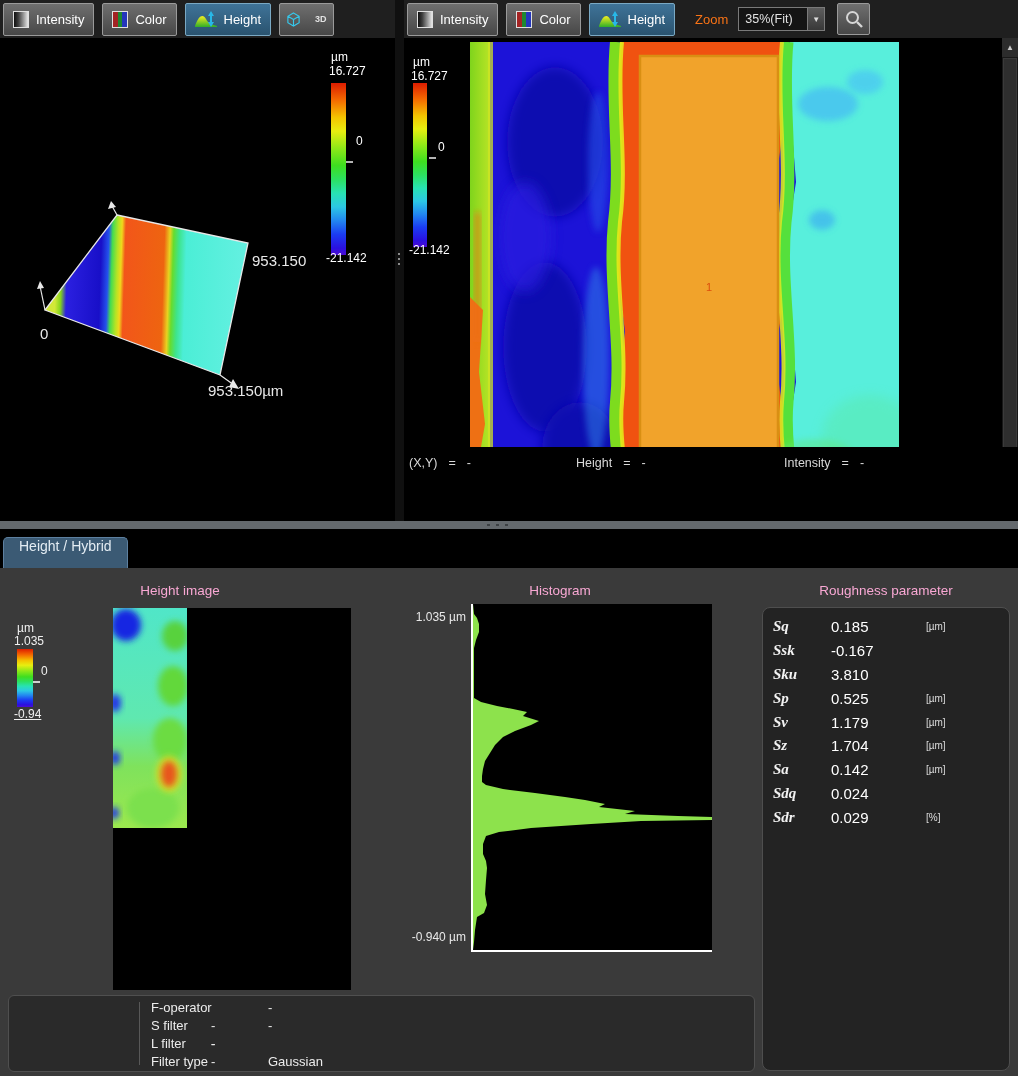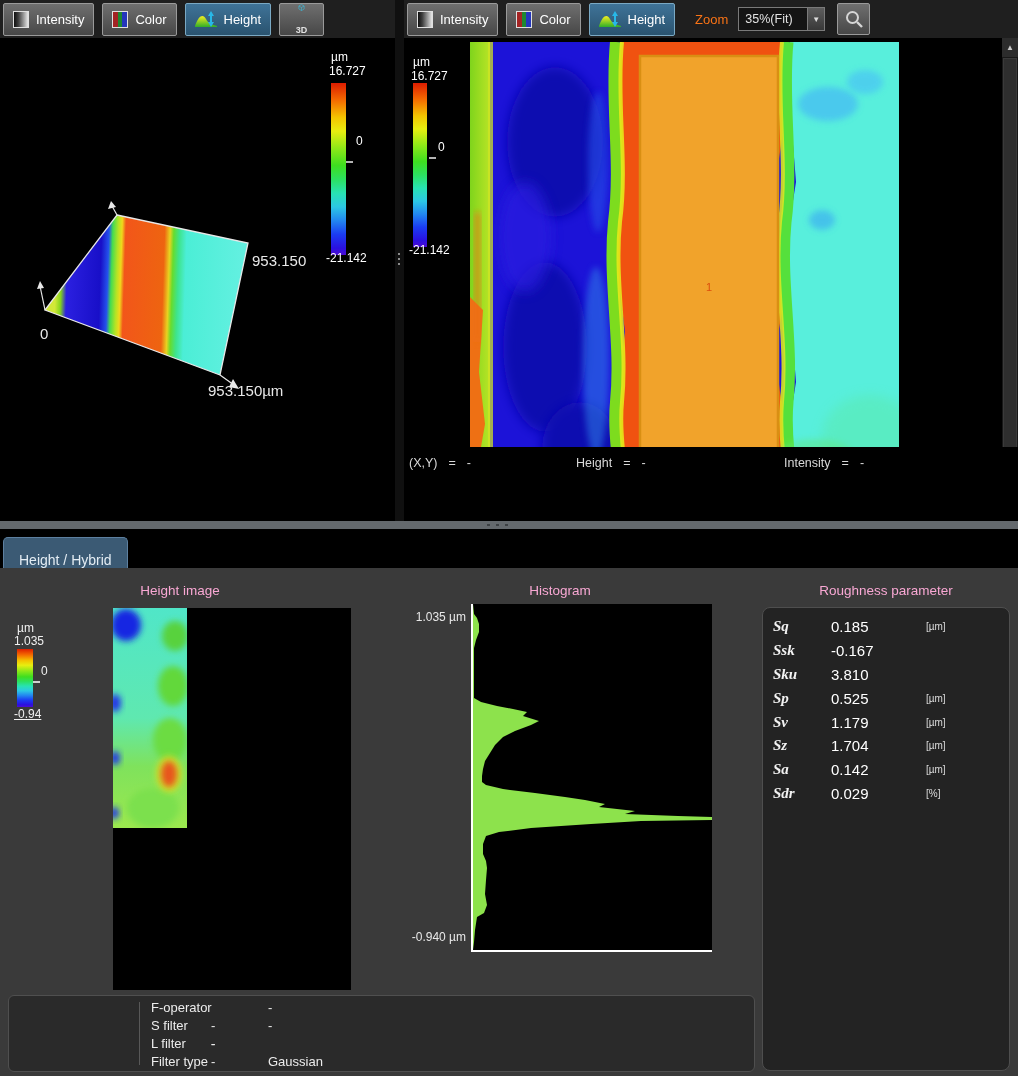--- a/index.html
+++ b/index.html
@@ -8,21 +8,21 @@
   
   .panel{position:absolute;top:0;height:521px;background:#000;}
   #panelL{left:0;width:395px;}
   #panelR{left:404px;width:614px;}
   .toolbar{position:absolute;left:0;top:0;right:0;height:38px;background:#1f1f1f;
            display:flex;align-items:center;padding-left:3px;box-sizing:border-box;}
   .tbtn{height:33px;padding:0 9px;margin-right:8px;display:flex;align-items:center;gap:7px;
         background:linear-gradient(#6f6f6f,#474747);border:1px solid #9a9a9a;border-radius:2px;
         color:#fff;font-size:13px;box-sizing:border-box;cursor:default;}
   .tbtn.active{background:linear-gradient(#3f7398,#2a536f);border-color:#7aa9c4;}
-  .btn3d{flex-direction:column;gap:14px;padding:0 14px;font-size:9px;font-weight:bold;color:#e2e2e2;}
+  .btn3d{gap:14px;padding:0 6px;font-size:9px;font-weight:bold;color:#e2e2e2;}
   .ic{width:16px;height:17px;border:1px solid #e0e0e0;box-sizing:border-box;}
   .ic-int{background:linear-gradient(90deg,#101010,#3d3d3d 30%,#8a8a8a 62%,#e6e6e6);}
   .ic-col{background:linear-gradient(90deg,#a42424 0 33%,#1e8830 33% 66%,#2436bc 66% 100%);}
   .viewport{position:absolute;left:0;top:38px;right:0;background:#000;}
   #vpL{height:483px;} #vpR{height:447px;}
   
   .cbar{position:absolute;background:linear-gradient(180deg,#dd1c00 0%,#f46a00 10%,#f4c400 20%,
         #e8ee10 28%,#8ee818 38%,#3ede20 48%,#2ce060 56%,#28e2b2 64%,#2cc8e4 72%,#2287f0 80%,
         #1b3cf2 88%,#2a10e0 96%,#4c0ad4 100%);}
   .cblabel{position:absolute;color:#fff;font-size:12px;white-space:nowrap;}
@@ -48,21 +48,21 @@
   #vsplit{position:absolute;left:395px;top:0;width:9px;height:521px;background:#101010;}
   .vgrip{position:absolute;left:3px;top:253px;display:flex;flex-direction:column;gap:3px;}
   .vgrip i{width:2px;height:2px;background:#8a8a8a;}
   #hsplit{position:absolute;left:0;top:521px;width:1018px;height:8px;background:#64696d;}
   .hgrip{position:absolute;left:487px;top:3px;display:flex;gap:6px;}
   .hgrip i{width:3px;height:2px;background:#3c4043;}
   
   #bottom{position:absolute;left:0;top:529px;width:1018px;height:547px;background:#000;}
   .tab{position:absolute;left:3px;top:8px;height:31px;padding:0 15px;background:#3b5a74;
        border:1px solid #5d80a0;border-bottom:none;border-radius:5px 5px 0 0;color:#e3ecf3;
-       font-size:14px;display:flex;align-items:flex-end;box-sizing:border-box;}
+       font-size:14px;display:flex;align-items:flex-start;box-sizing:border-box;}
   .content{position:absolute;left:0;top:39px;width:1018px;height:508px;background:#3a3a3a;}
   .sechdr{position:absolute;color:#f9a8d4;font-size:13.5px;text-align:center;}
   .cblabel-dk{position:absolute;color:#f0f0f0;font-size:12px;white-space:nowrap;}
   .hiblack{position:absolute;left:113px;top:40px;width:238px;height:382px;background:#000;}
   .histlabel{position:absolute;color:#e8e8e8;font-size:12px;text-align:right;width:66px;}
   .histplot{position:absolute;left:471px;top:36px;width:239px;height:346px;background:#000;
         border-left:2px solid #fff;border-bottom:2px solid #fff;box-sizing:content-box;}
   .rpanel{position:absolute;left:762px;top:39px;width:248px;height:464px;background:#232323;
         border:1px solid #4e4e4e;border-radius:8px;box-sizing:border-box;padding-top:7px;}
   .rrow{display:flex;height:23.8px;align-items:center;padding-left:10px;}
@@ -368,20 +368,25 @@
           <span class="rname">Sz</span>
           <span class="rval">1.704</span>
           <span class="runit">[µm]</span>
         </div>
       <div class="rrow">
           <span class="rname">Sa</span>
           <span class="rval">0.142</span>
           <span class="runit">[µm]</span>
         </div>
       <div class="rrow">
+          <span class="rname">Sdq</span>
+          <span class="rval">0.024</span>
+          <span class="runit"></span>
+        </div>
+      <div class="rrow">
           <span class="rname">Sdr</span>
           <span class="rval">0.029</span>
           <span class="runit">[%]</span>
         </div>
     </div>
 
     <div class="cpanel">
       <div class="cdivider"></div>
       <div class="crows">
         <div class="crow wide"><span class="cname">F-operator</span><span class="cval">--</span></div>

